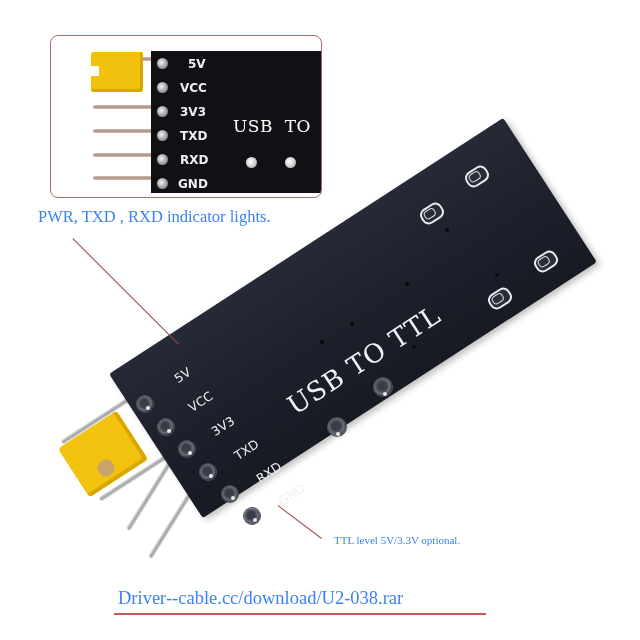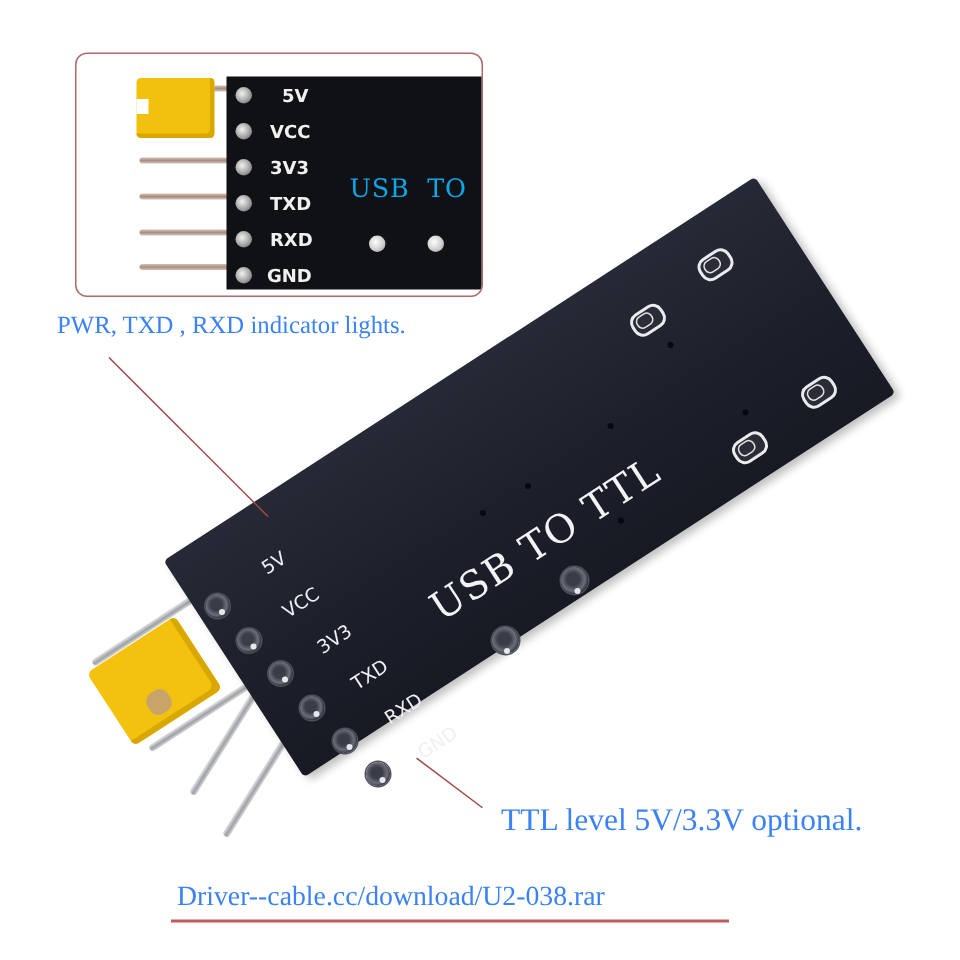--- a/index.html
+++ b/index.html
@@ -34,35 +34,35 @@
     }
     .inset-pad {
       width: 11px; height: 11px; border-radius: 50%;
       background: radial-gradient(circle at 40% 40%, #f2f2f2, #9a9a9a 60%, #5a5a5a);
     }
     .inset-label {
       color: #f0f0f0; font-size: 12px; font-weight: bold;
       font-family: "DejaVu Sans", sans-serif; line-height: 1;
     }
     .inset-usbto {
-      color: #0ea5e9; font-family: "DejaVu Serif", serif; font-size: 17px;
+      color: #ffffff; font-family: "DejaVu Serif", serif; font-size: 17px;
       left: 185px; top: 80px; letter-spacing: 0.5px;
     }
     .inset-led {
       width: 11px; height: 11px; border-radius: 50%;
       background: radial-gradient(circle at 40% 40%, #ffffff, #c9c9c9 60%, #7a7a7a);
     }
 
     
     .note {
       color: #3b82f6; font-family: Liberation Serif, serif;
       white-space: nowrap;
     }
     .note-indicator { left: 38px; top: 207px; font-size: 16.5px; }
-    .note-ttl { left: 334px; top: 534px; font-size: 21px; }
+    .note-ttl { left: 334px; top: 534px; font-size: 11px; }
     .note-driver { left: 118px; top: 588px; font-size: 18.5px; }
     .driver-underline {
       left: 114px; top: 613px; width: 372px; height: 1.5px; background: #c25a5a;
     }
     .leader {
       height: 1px; background: #a04848; transform-origin: 0 0;
     }
 
     
     .board-wrap {

